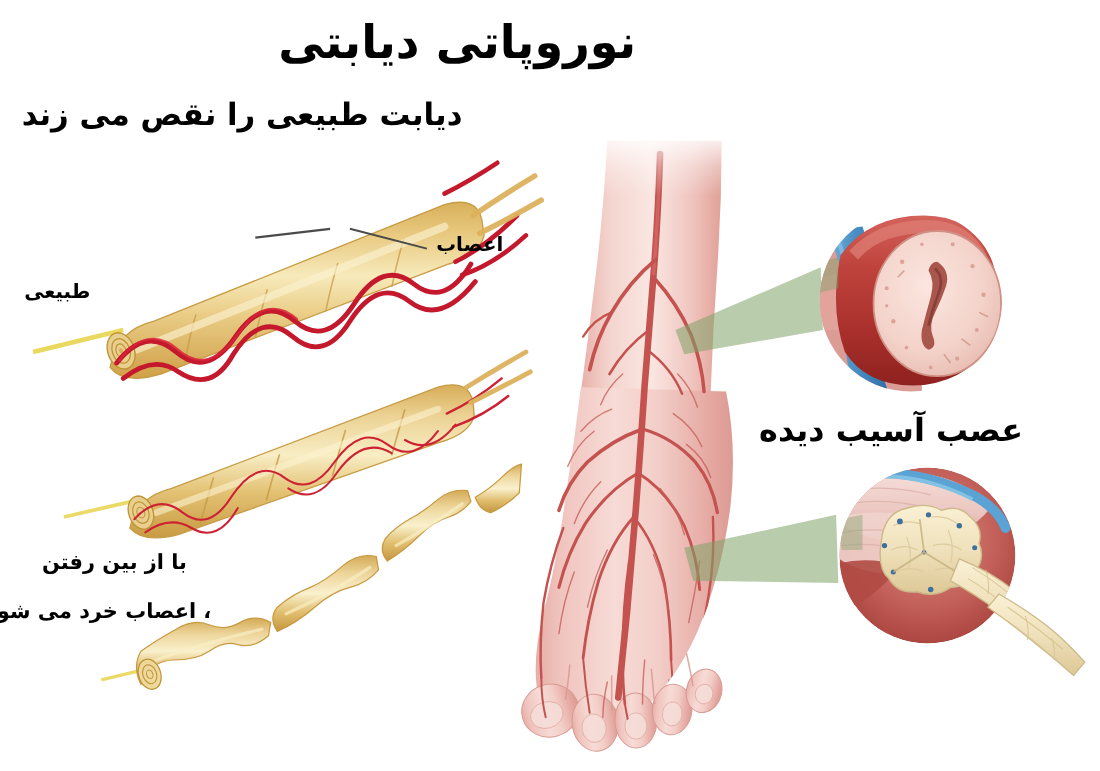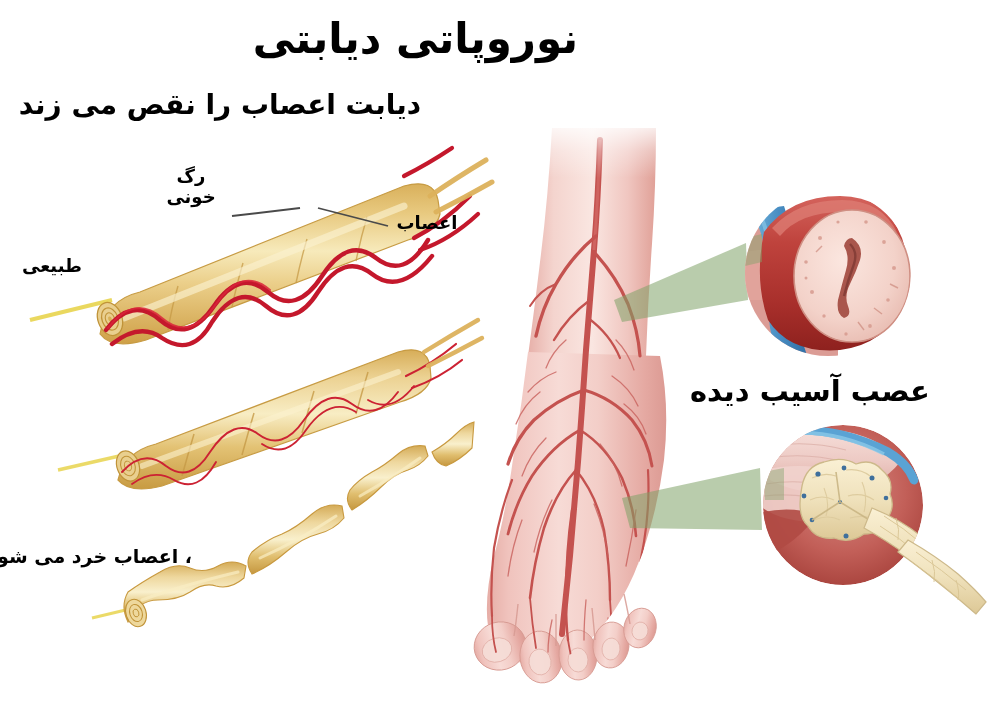--- a/index.html
+++ b/index.html
@@ -502,28 +502,26 @@
         <path d="M916,552 Q942,570 966,590"></path>
         <path d="M912,562 Q938,580 960,600"></path>
         <path d="M932,560 Q936,572 934,582"></path>
         <path d="M956,580 Q960,592 958,600"></path>
       </g>
     </g>
   </svg>
 
   <div class="txt" id="title">نوروپاتی دیابتی</div>
 
-  <div class="txt" id="subtitle">دیابت اعصاب را نقص می زند</div>
-
-  <div class="txt" id="lbl-vessel">رگ
-خونی</div>
+  <div class="txt" id="subtitle">دیابت طبیعی را نقص می زند</div>
+
 
   <div class="txt" id="lbl-nerves">اعصاب</div>
 
   <div class="txt" id="lbl-normal">طبیعی</div>
 
 
-  <div class="txt" id="lbl-degraded"><br><br><span>، اعصاب خرد می شوند</span></div>
+  <div class="txt" id="lbl-degraded"><span>با از بین رفتن</span><br><br><span>، اعصاب خرد می شوند</span></div>
 
 
   <div class="txt" id="lbl-nervedmg">عصب آسیب دیده</div>
 
 </div>
 
 </body></html>

